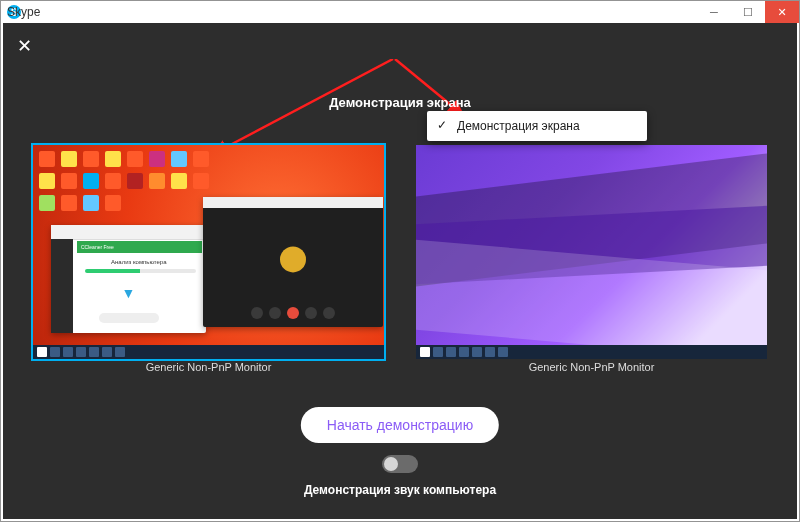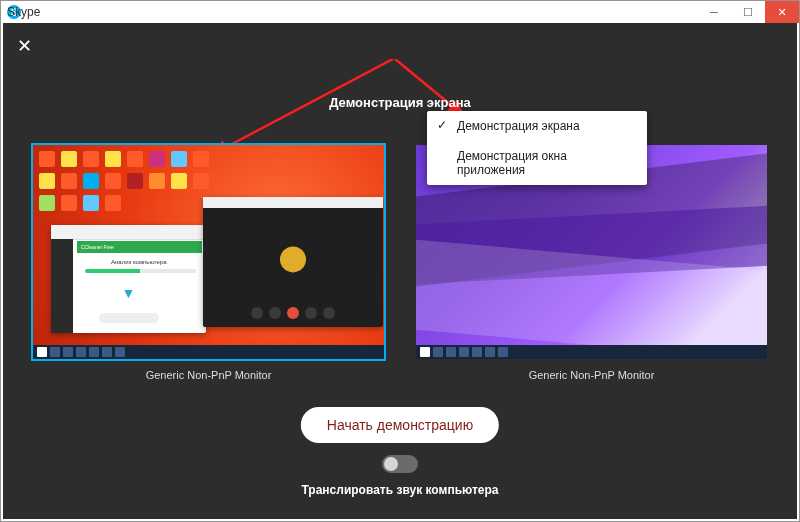--- a/index.html
+++ b/index.html
@@ -15,21 +15,21 @@
   .app-body{position:absolute;top:22px;left:2px;right:2px;bottom:2px;background:#2d2d2d;color:#fff}
   .close-x{position:absolute;top:14px;left:14px;color:#fff;font-size:18px;line-height:1}
   .dlg-title{position:absolute;top:72px;left:0;right:0;text-align:center;color:#fff;font-weight:600;font-size:13px}
   
   .arrow-svg{position:absolute;top:36px;left:130px;width:510px;height:110px;pointer-events:none}
   
   .mon-row{position:absolute;top:120px;left:28px;right:28px;display:flex;gap:28px;justify-content:center}
   .mon{width:355px}
   .mon-thumb{width:355px;height:218px;position:relative;box-sizing:border-box;border:2px solid transparent;overflow:hidden}
   .mon.selected .mon-thumb{border-color:#00aff0}
-  .mon-label{text-align:center;margin-top:8px;font-size:11px;color:#ddd}
+  .mon-label{text-align:center;font-size:11px;color:#ddd}
   
   .desk-red{position:absolute;inset:0;background:radial-gradient(circle at 70% 40%,#ff6e35 0%,#e93a12 55%,#b9240b 100%)}
   .di-row{position:absolute;top:6px;left:6px;display:flex;gap:6px;flex-wrap:wrap;width:190px}
   .di{width:16px;height:16px;border-radius:2px}
   .win{position:absolute;background:#fff;border-radius:2px;box-shadow:0 2px 6px rgba(0,0,0,.35);font-size:6px;color:#333}
   .winA{left:18px;top:80px;width:155px;height:108px}
   .winA .hdr{height:14px;background:#f2f2f2;border-bottom:1px solid #ddd}
   .winA .side{position:absolute;left:0;top:14px;bottom:0;width:22px;background:#2b2b2b}
   .winA .bar{position:absolute;left:34px;right:10px;top:44px;height:4px;border-radius:2px;background:linear-gradient(to right,#2ecc71 50%,#e8e8e8 50%)}
   .winA .shield{position:absolute;left:50%;top:60px;transform:translateX(-50%);color:#2aa7e0;font-size:14px}
@@ -49,21 +49,21 @@
   .desk-purple{position:absolute;inset:0;background:linear-gradient(135deg,#6b3bd4 0%,#8247e5 35%,#a05cff 60%,#e6d5ff 85%)}
   .desk-purple::before,.desk-purple::after{content:"";position:absolute;left:-20px;right:-20px;height:90px;background:rgba(0,0,0,.28);transform:skewY(-7deg)}
   .desk-purple::before{top:30px}
   .desk-purple::after{top:110px;transform:skewY(5deg);background:rgba(255,255,255,.18)}
   .dp-shade{position:absolute;left:-10px;right:-10px;top:70px;height:60px;background:rgba(74,26,160,.55);transform:skewY(-3deg)}
   
   .menu{position:absolute;top:88px;left:424px;width:220px;background:#fff;color:#222;border-radius:2px;box-shadow:0 3px 10px rgba(0,0,0,.45);font-size:12px;z-index:5}
   .menu-item{padding:8px 12px 8px 30px;position:relative}
   .menu-item.sel::before{content:"✓";position:absolute;left:10px;top:7px;color:#222;font-size:12px}
   
-  .start-btn{position:absolute;left:50%;top:384px;transform:translateX(-50%);background:#fff;color:#7f1d1d;border-radius:22px;padding:10px 26px;font-size:14px;font-weight:500}
+  .start-btn{position:absolute;left:50%;top:384px;transform:translateX(-50%);background:#fff;color:#8b5cf6;border-radius:22px;padding:10px 26px;font-size:14px;font-weight:500}
   .toggle{position:absolute;left:50%;top:432px;transform:translateX(-50%);width:36px;height:18px;border-radius:10px;background:#6b6b6b}
   .toggle .knob{position:absolute;left:2px;top:2px;width:14px;height:14px;border-radius:50%;background:#d6d6d6}
   .audio-label{position:absolute;left:0;right:0;top:460px;text-align:center;font-weight:600;font-size:12px;color:#fff}
 </style>
 </head>
 <body>
 
 <div class="frame">
 
   <div class="titlebar">
@@ -87,23 +87,20 @@
       </defs>
       <line x1="260" y1="0" x2="80" y2="95" stroke="#ff1e1e" stroke-width="2.5" marker-end="url(#ah)"></line>
       <line x1="262" y1="0" x2="330" y2="56" stroke="#ff1e1e" stroke-width="2.5" marker-end="url(#ah)"></line>
     </svg>
 
     <div class="dlg-title">Демонстрация экрана</div>
 
     <div class="menu">
       <div class="menu-item sel">
         <span>Демонстрация экрана</span>
-      </div>
-      <div class="menu-item">
-        <span>Демонстрация окна приложения</span>
       </div>
     </div>
 
     <div class="mon-row">
 
       <div class="mon selected">
         <div class="mon-thumb">
           <div class="desk-red"></div>
           <div class="di-row" id="dicons">
               <div class="di" style="background: rgb(255, 90, 42);"></div>
@@ -180,16 +177,16 @@
 
     </div>
 
     <div class="start-btn">
       <span>Начать демонстрацию</span>
     </div>
 
     <div class="toggle">
       <div class="knob"></div>
     </div>
-    <div class="audio-label">Транслировать звук компьютера</div>
+    <div class="audio-label">Демонстрация звук компьютера</div>
 
   </div>
 </div>
 
 </body></html>

